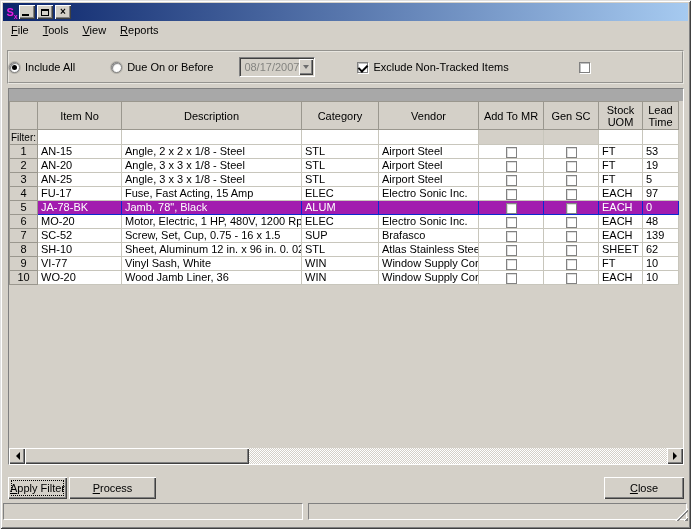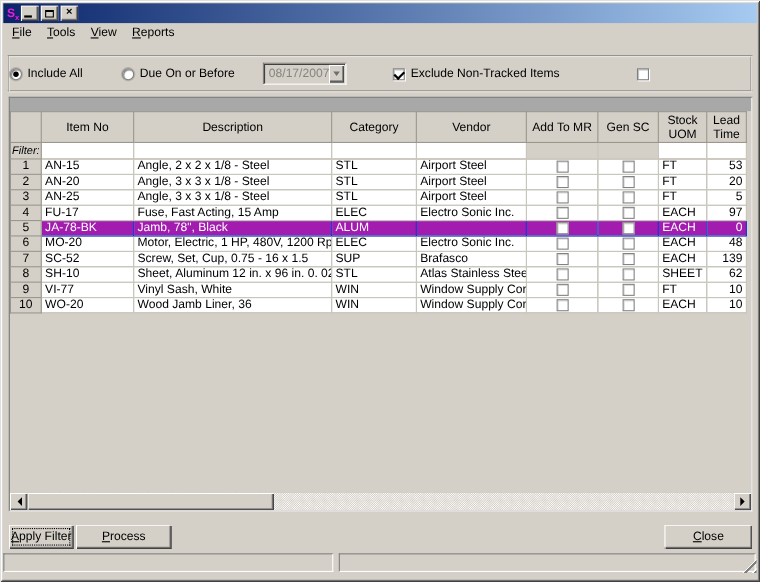--- a/index.html
+++ b/index.html
@@ -70,24 +70,24 @@
   .grid-body { position:absolute; left:0; top:0; right:0; bottom:16px; background:#d4d0c8; overflow:hidden;margin-top:12px; }
   table { border-collapse:collapse; table-layout:fixed; width:669px; font-size:11px; }
   col.w-rn{width:28px} col.w-item{width:84px} col.w-desc{width:180px} col.w-cat{width:77px}
   col.w-ven{width:100px} col.w-mr{width:65px} col.w-sc{width:55px} col.w-uom{width:44px} col.w-lt{width:36px}
   th { background:#d4d0c8; border:1px solid #9a978e; font-weight:normal; height:28px;
        text-align:center; padding:0 2px; line-height:12px; }
   td { border:1px solid #c8c6bc; background:#fff; height:14px; padding:0 3px;
        white-space:nowrap; overflow:hidden; line-height:13px; }
   td.rn { background:#d4d0c8; border-color:#9a978e; text-align:center; padding:0 1px; }
   td.flt-gray { background:#d4d0c8; }
-  tr.filter-row td { height:15px;font-style:italic; }
+  tr.filter-row td { height:15px; }
   tr.filter-row td.rn { text-align:left; font-size:10px; }
   td.c-cb { text-align:center; padding:0; }
-  td.c-lt { text-align:right; }
+  td.c-lt { text-align:left; }
   .gcb { display:inline-block; width:11px; height:11px; background:#fff;
     border:1px solid #828282; box-shadow: inset 1px 1px 0 #00000022; vertical-align:middle; }
   tr.selected td:not(.rn) { background:#a21caf; color:#fff; border-color:#0a2ad0; border-bottom-color:#0a2ad0; }
   
   .hscroll { position:absolute; left:0; right:0; bottom:0; height:16px; display:flex;
     background:#d4d0c8;
     background-image:
       linear-gradient(45deg,#fff 25%,transparent 25%,transparent 75%,#fff 75%),
       linear-gradient(45deg,#fff 25%,transparent 25%,transparent 75%,#fff 75%);
     background-size:2px 2px; background-position:0 0,1px 1px;
@@ -215,21 +215,21 @@
         </tr>
         <tr>
           <td class="rn">2</td>
           <td>AN-20</td>
           <td>Angle, 3 x 3 x 1/8 - Steel</td>
           <td>STL</td>
           <td>Airport Steel</td>
           <td class="c-cb"><span class="gcb"></span></td>
           <td class="c-cb"><span class="gcb"></span></td>
           <td>FT</td>
-          <td class="c-lt">20</td>
+          <td class="c-lt">19</td>
         </tr>
         <tr>
           <td class="rn">3</td>
           <td>AN-25</td>
           <td>Angle, 3 x 3 x 1/8 - Steel</td>
           <td>STL</td>
           <td>Airport Steel</td>
           <td class="c-cb"><span class="gcb"></span></td>
           <td class="c-cb"><span class="gcb"></span></td>
           <td>FT</td>

